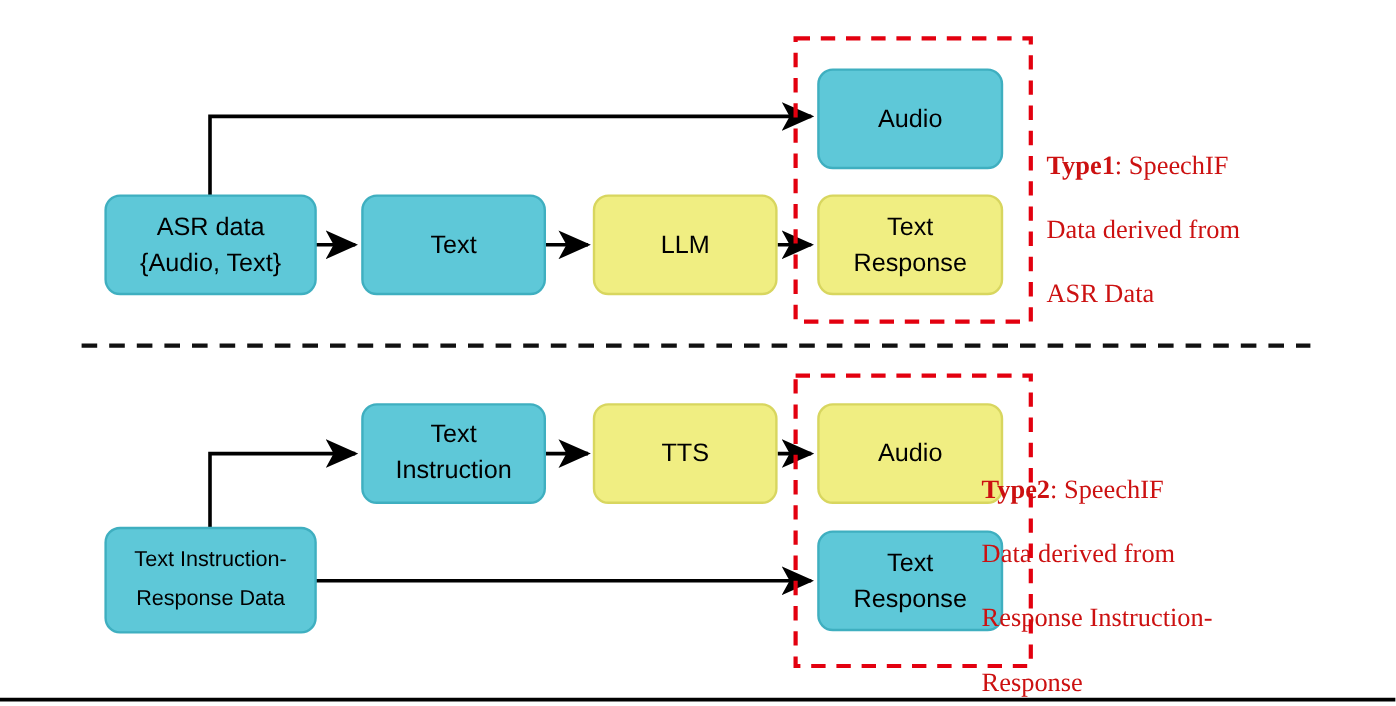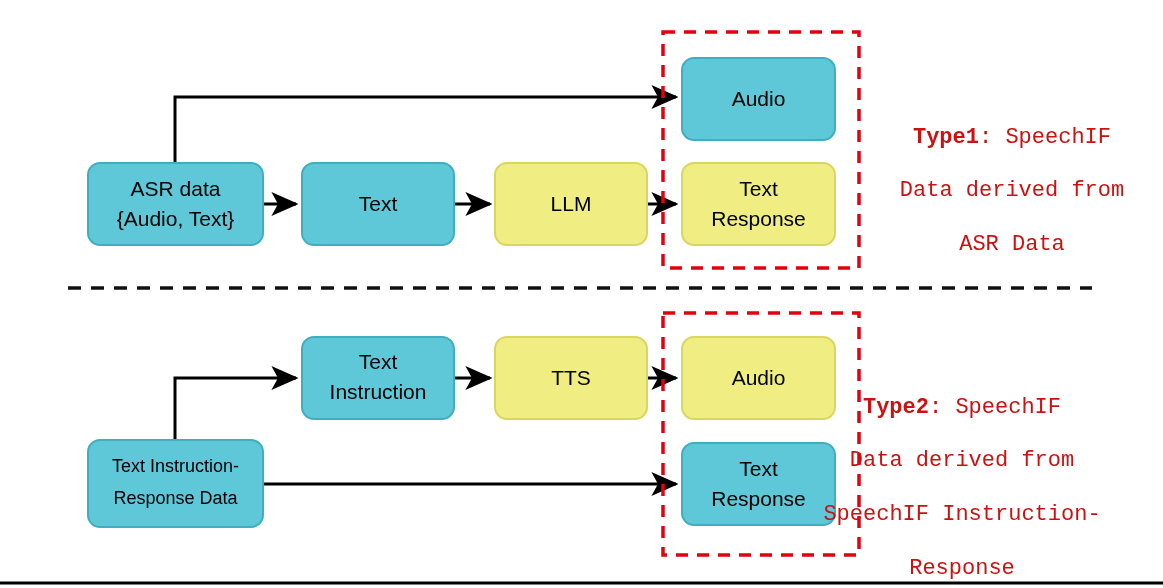--- a/index.html
+++ b/index.html
@@ -65,23 +65,23 @@
     stroke-dasharray: 13 10;
     fill: none;
   }
   .bottom-rule {
     stroke: #000000;
     stroke-width: 3;
     fill: none;
   }
   .caption {
     position: absolute;
-    text-align: center;
+    text-align: left;
     color: #CC1111;
-    font-family: Liberation Mono, monospace;
+    font-family: Liberation Serif, serif;
     font-size: 22px;
     line-height: 1.22;
     white-space: pre-line;
   }
   .caption .caption-head {
     font-weight: bold;
   }
   #caption-type1 {
     left: 872px;
     top: 98px;
@@ -193,17 +193,17 @@
 
   <div class="caption" id="caption-type1">
     <span class="caption-head">Type1</span><span>: SpeechIF</span><br>
     <span>Data derived from</span><br>
     <span>ASR Data</span>
   </div>
 
   <div class="caption" id="caption-type2">
     <span class="caption-head">Type2</span><span>: SpeechIF</span><br>
     <span>Data derived from</span><br>
-    <span>SpeechIF Instruction-</span><br>
+    <span>Response Instruction-</span><br>
     <span>Response</span>
   </div>
 
 </div>
 
 </body></html>

